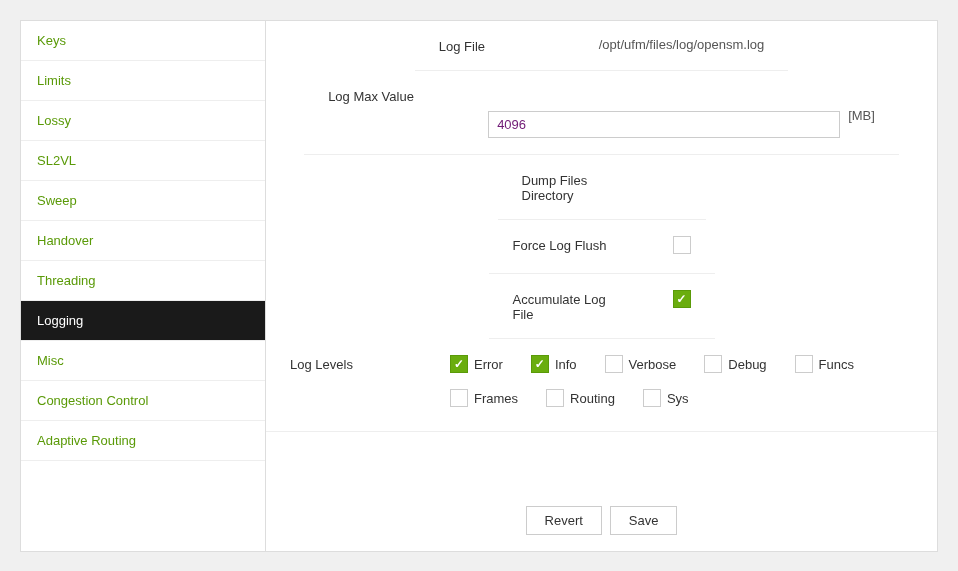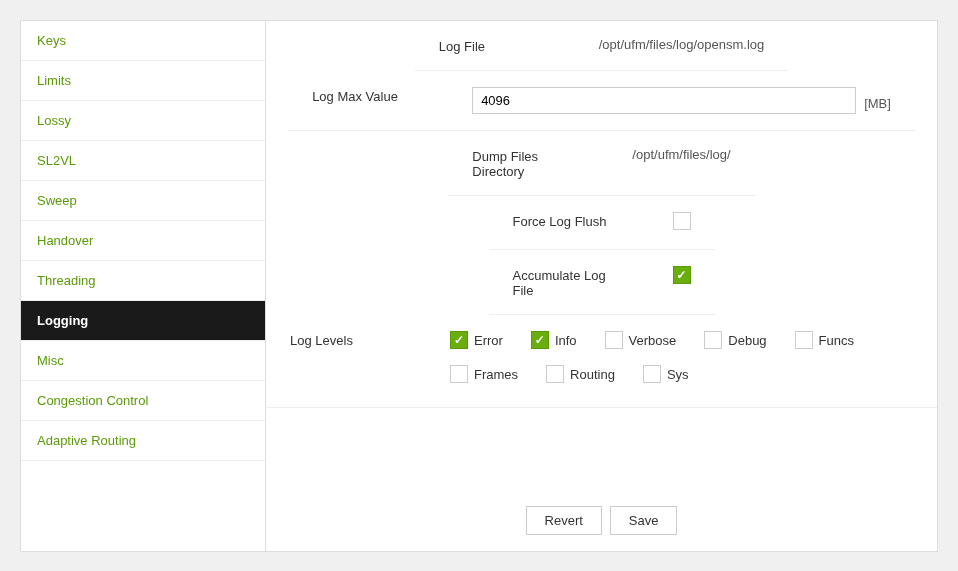--- a/index.html
+++ b/index.html
@@ -30,21 +30,20 @@
     .sidebar-item {
       padding: 12px 16px;
       cursor: pointer;
       border-bottom: 1px solid #eee;
       font-size: 13px;
       color: #5a9a08;
     }
     .sidebar-item.active {
       background: #1a1a1a;
       color: #fff;
-      font-weight: bold;
     }
     .sidebar-item.plain {
       color: #5a9a08;
     }
     
     .main {
       flex: 1;
       padding: 0;
     }
     .field-row {
@@ -59,26 +58,27 @@
       font-size: 13px;
       color: #333;
       padding-top: 2px;
     }
     .field-value {
       flex: 1;
       font-size: 13px;
       color: #555;
     }
     .field-value input[type="text"] {
-      width: 384px;
+      width: 352px;
       padding: 5px 8px;
       border: 1px solid #ccc;
       font-size: 13px;
-      color: #000000;
+      color: #701a75;
       outline: none;
+      margin-top: 24px;
     }
     .unit-label {
       margin-left: 8px;
       color: #555;
       font-size: 13px;
       padding-top: 6px;
     }
     .input-row {
       display: flex;
       align-items: center;
@@ -183,21 +183,20 @@
           <div class="field-value">
             <div class="input-row">
               <input type="text" id="log-max-input" value="4096" style="">
               <span class="unit-label">[MB]</span>
             </div>
           </div>
         </div>
 
         <div class="field-row">
           <div class="field-label">Dump Files<br>Directory</div>
-          <div class="field-value">/opt/ufm/files/log/</div>
         </div>
 
         <div class="field-row">
           <div class="field-label">Force Log Flush</div>
           <div class="field-value">
             <div class="checkbox-custom" id="force-flush-cb"></div>
           </div>
         </div>
 
         <div class="field-row">

